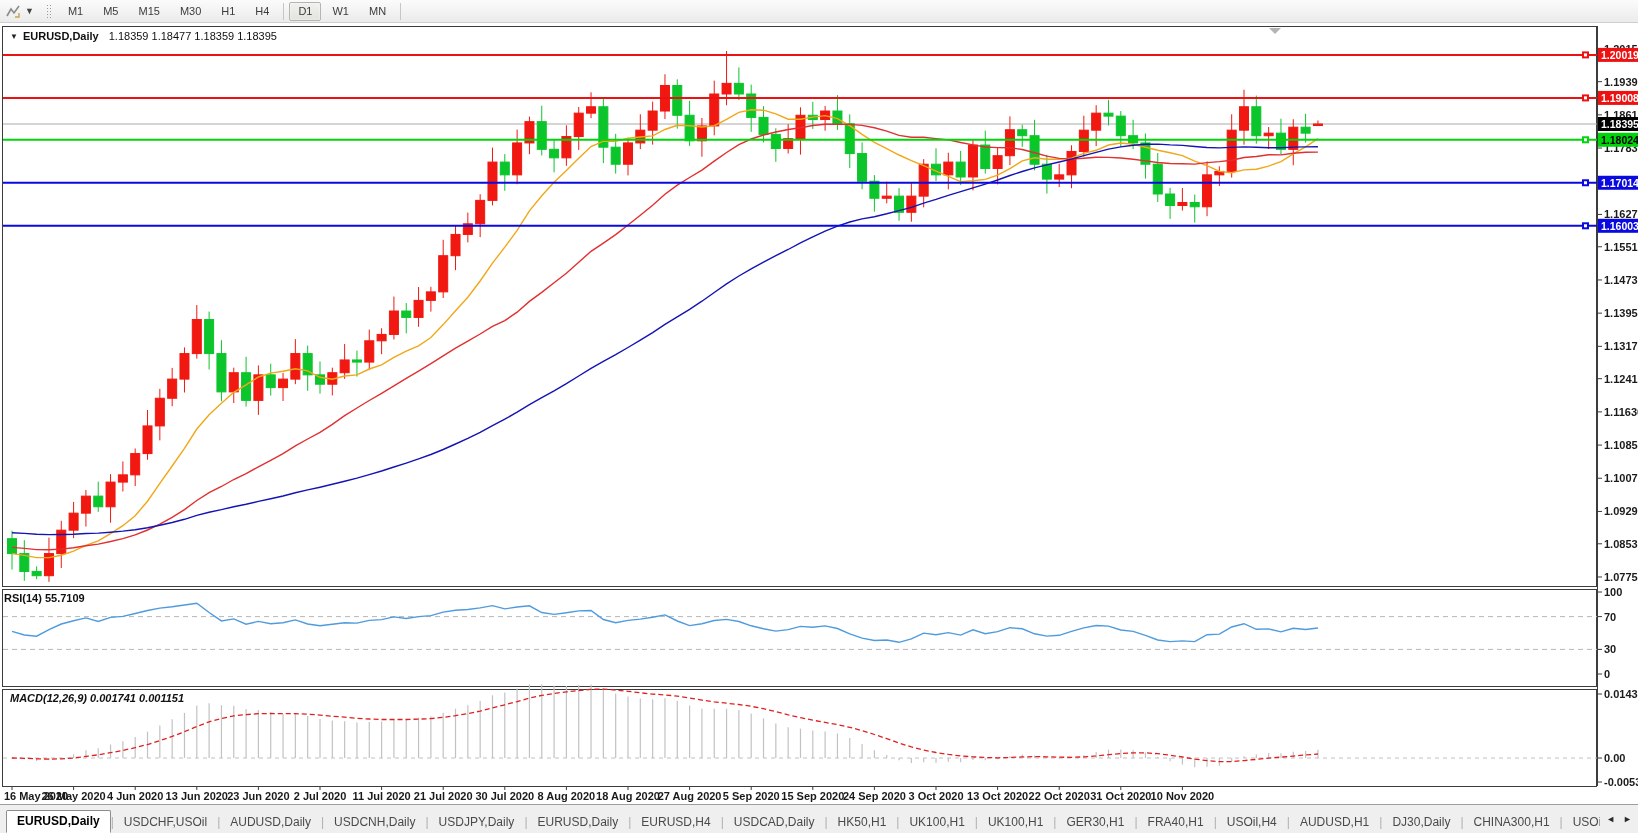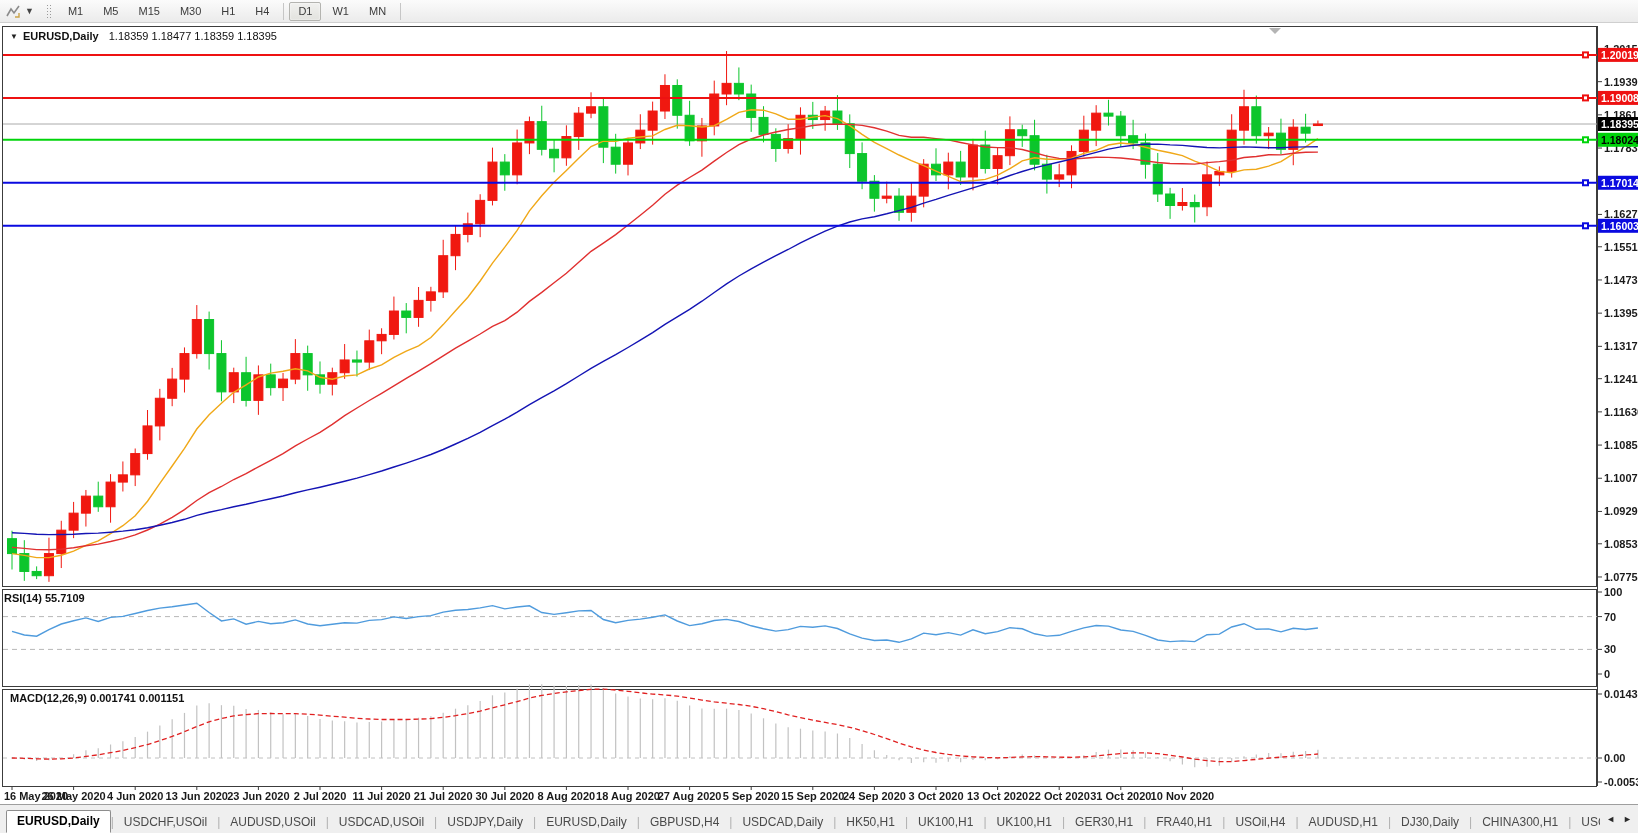--- a/index.html
+++ b/index.html
@@ -32,21 +32,21 @@
   
   #chart-svg{position:absolute;left:0;top:0;}
   .pane-label{
     position:absolute;font-size:11px;color:#101010;font-weight:600;
     white-space:nowrap;z-index:5;
   }
   #main-title{left:10px;top:30px;font-weight:700;display:flex;align-items:center;}
   #main-title .tri{font-size:8px;margin-right:5px;color:#222;}
   #main-title .ohlc{margin-left:10px;font-weight:400;}
   #rsi-label{left:4px;top:592px;}
-  #macd-label{left:10px;top:692px;}
+  #macd-label{left:10px;top:692px;font-style:italic;}
   
   .tabbar{
     position:absolute;left:0;top:804px;width:1638px;height:29px;
     background:#efefef;border-top:1px solid #9e9e9e;box-sizing:border-box;
     display:flex;align-items:flex-end;font-size:12px;color:#4a4a4a;
   }
   .tabs-scroll{display:flex;align-items:flex-end;overflow:hidden;flex:1;}
   .tab{
     padding:4px 10px 5px 10px;white-space:nowrap;line-height:1;cursor:default;
   }
@@ -545,29 +545,29 @@
 </div>
 <div class="pane-label" id="rsi-label">RSI(14) 55.7109</div>
 <div class="pane-label" id="macd-label">MACD(12,26,9) 0.001741 0.001151</div>
 
 <div class="tabbar">
   <div class="tabs-scroll" id="tabs-scroll">
       <div class="tab active">EURUSD,Daily</div>
       <span class="tab-sep">|</span>
       <div class="tab">USDCHF,USOil</div>
       <span class="tab-sep">|</span>
-      <div class="tab">AUDUSD,USOil</div>
-      <span class="tab-sep">|</span>
-      <div class="tab">USDCAD,USOil</div>
+      <div class="tab">AUDUSD,Daily</div>
+      <span class="tab-sep">|</span>
+      <div class="tab">USDCNH,Daily</div>
       <span class="tab-sep">|</span>
       <div class="tab">USDJPY,Daily</div>
       <span class="tab-sep">|</span>
       <div class="tab">EURUSD,Daily</div>
       <span class="tab-sep">|</span>
-      <div class="tab">GBPUSD,H4</div>
+      <div class="tab">EURUSD,H4</div>
       <span class="tab-sep">|</span>
       <div class="tab">USDCAD,Daily</div>
       <span class="tab-sep">|</span>
       <div class="tab">HK50,H1</div>
       <span class="tab-sep">|</span>
       <div class="tab">UK100,H1</div>
       <span class="tab-sep">|</span>
       <div class="tab">UK100,H1</div>
       <span class="tab-sep">|</span>
       <div class="tab">GER30,H1</div>

